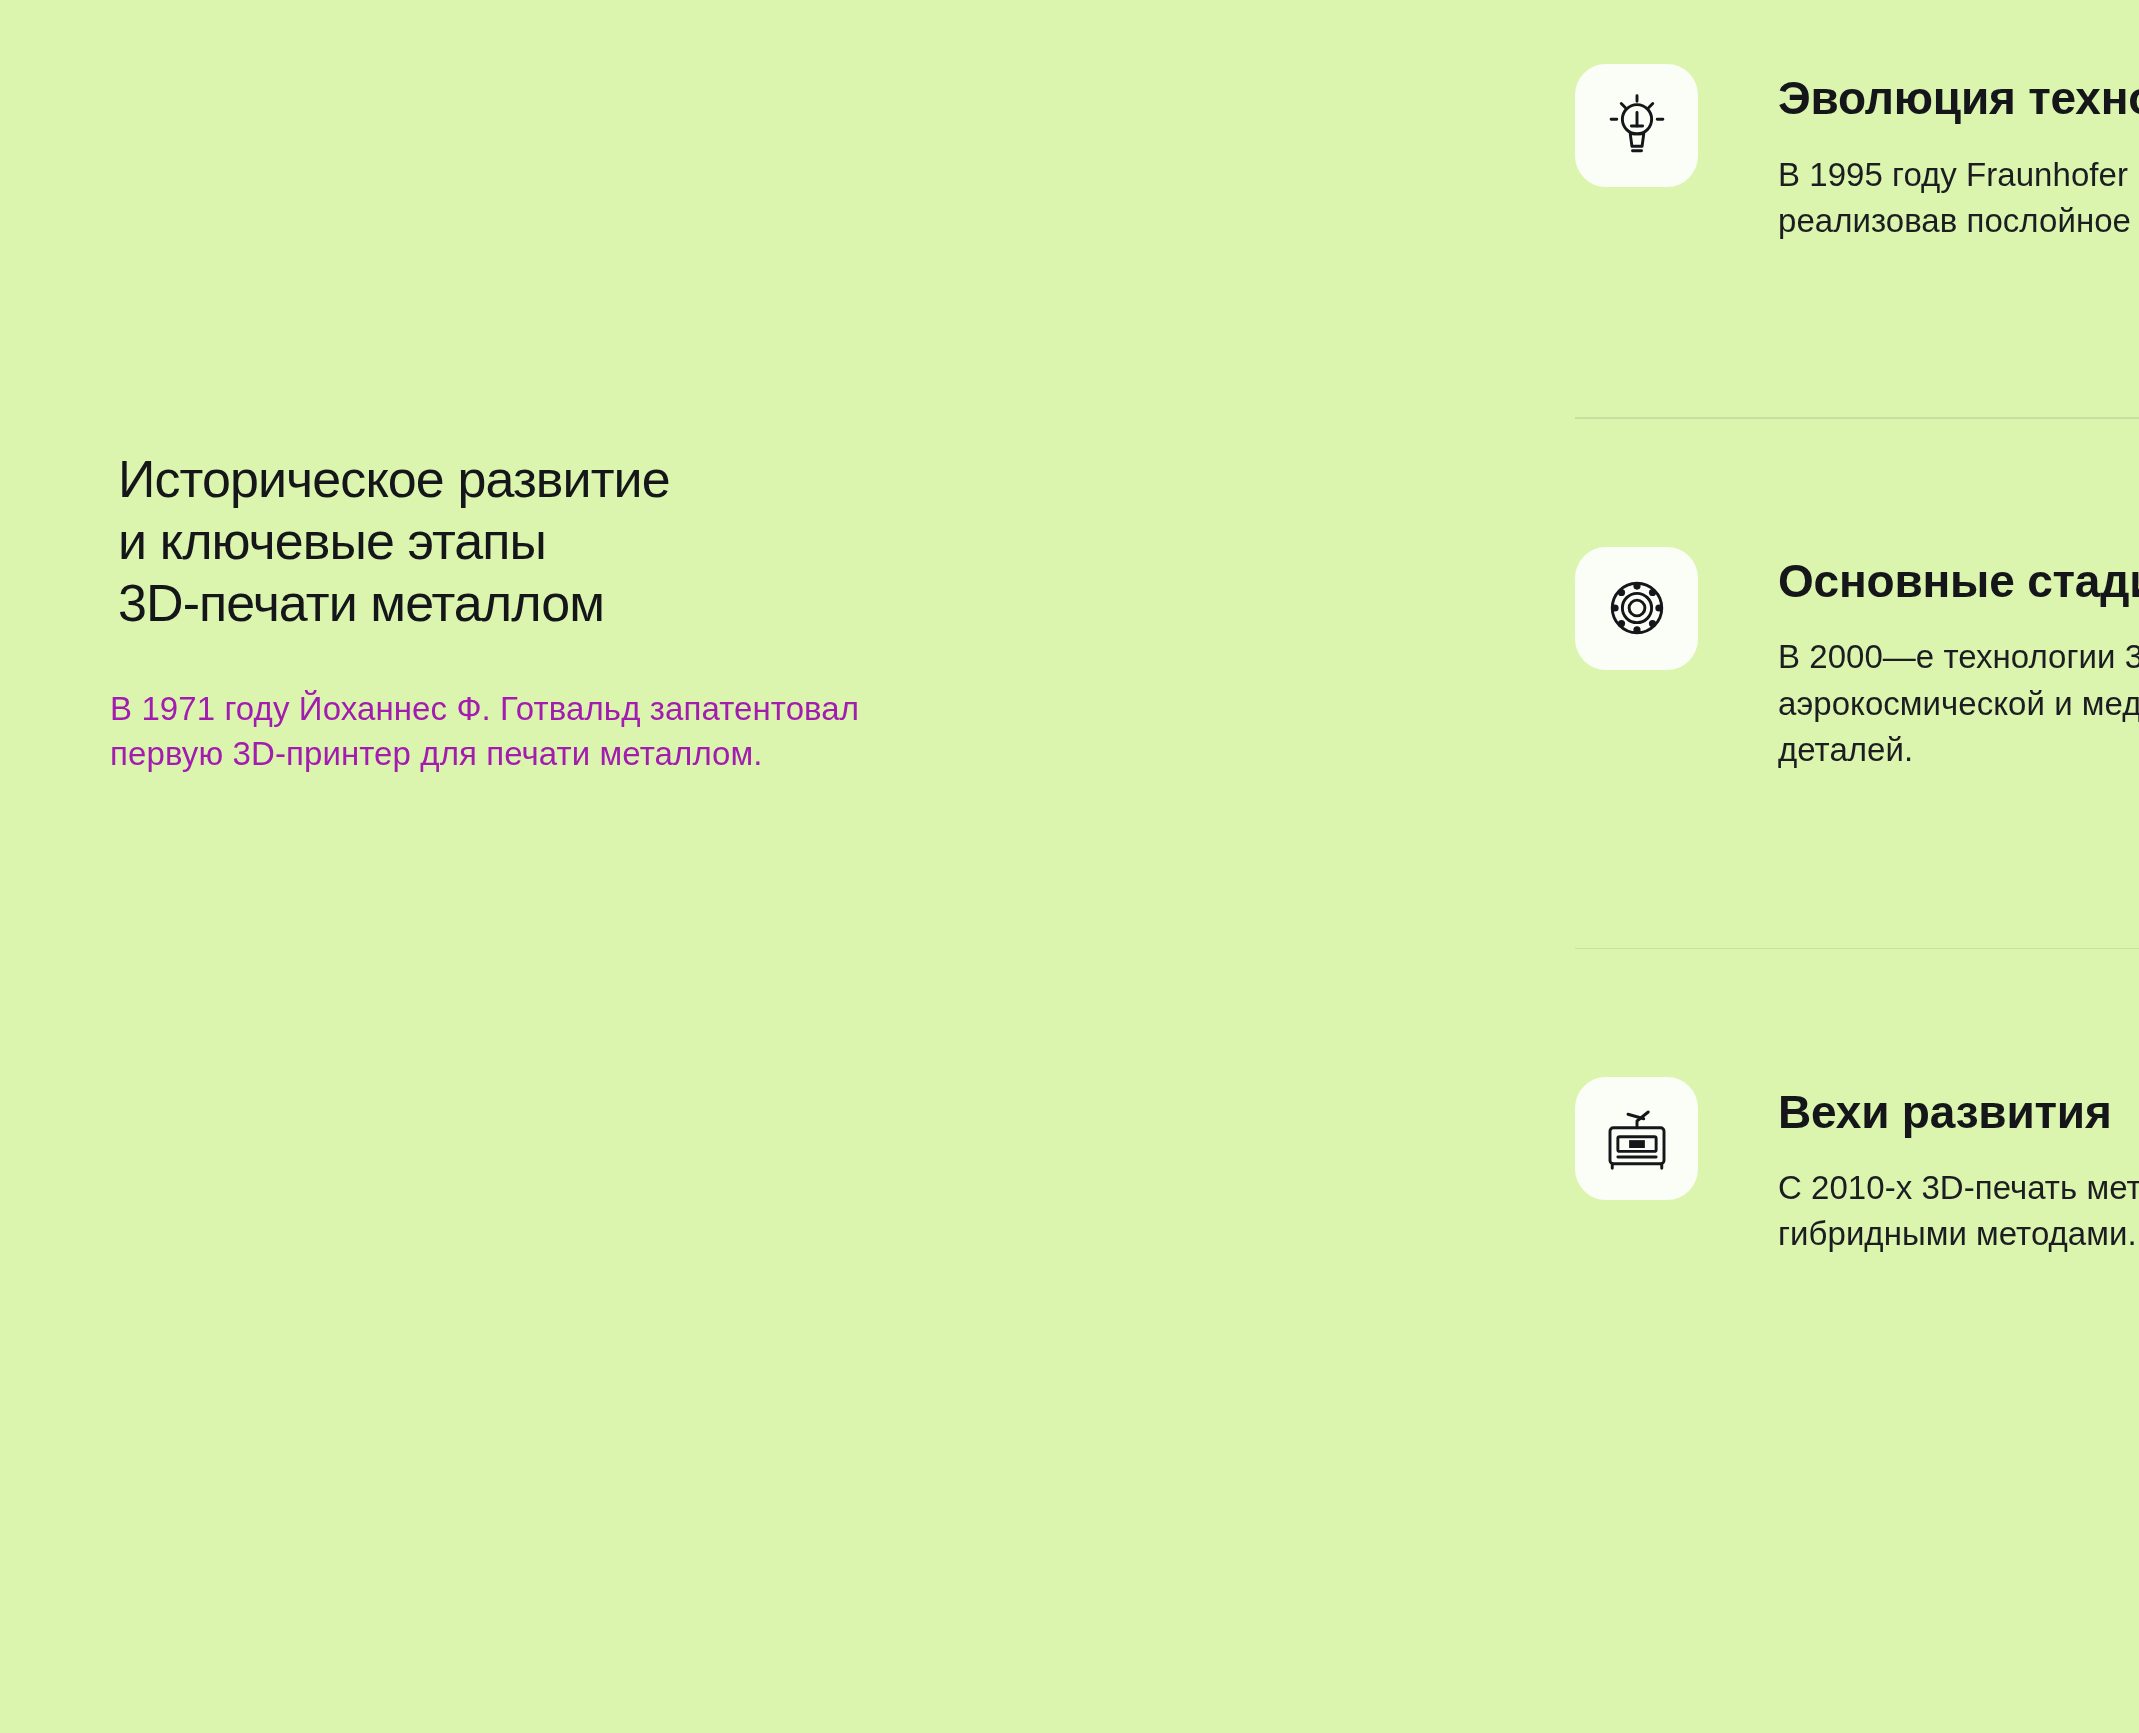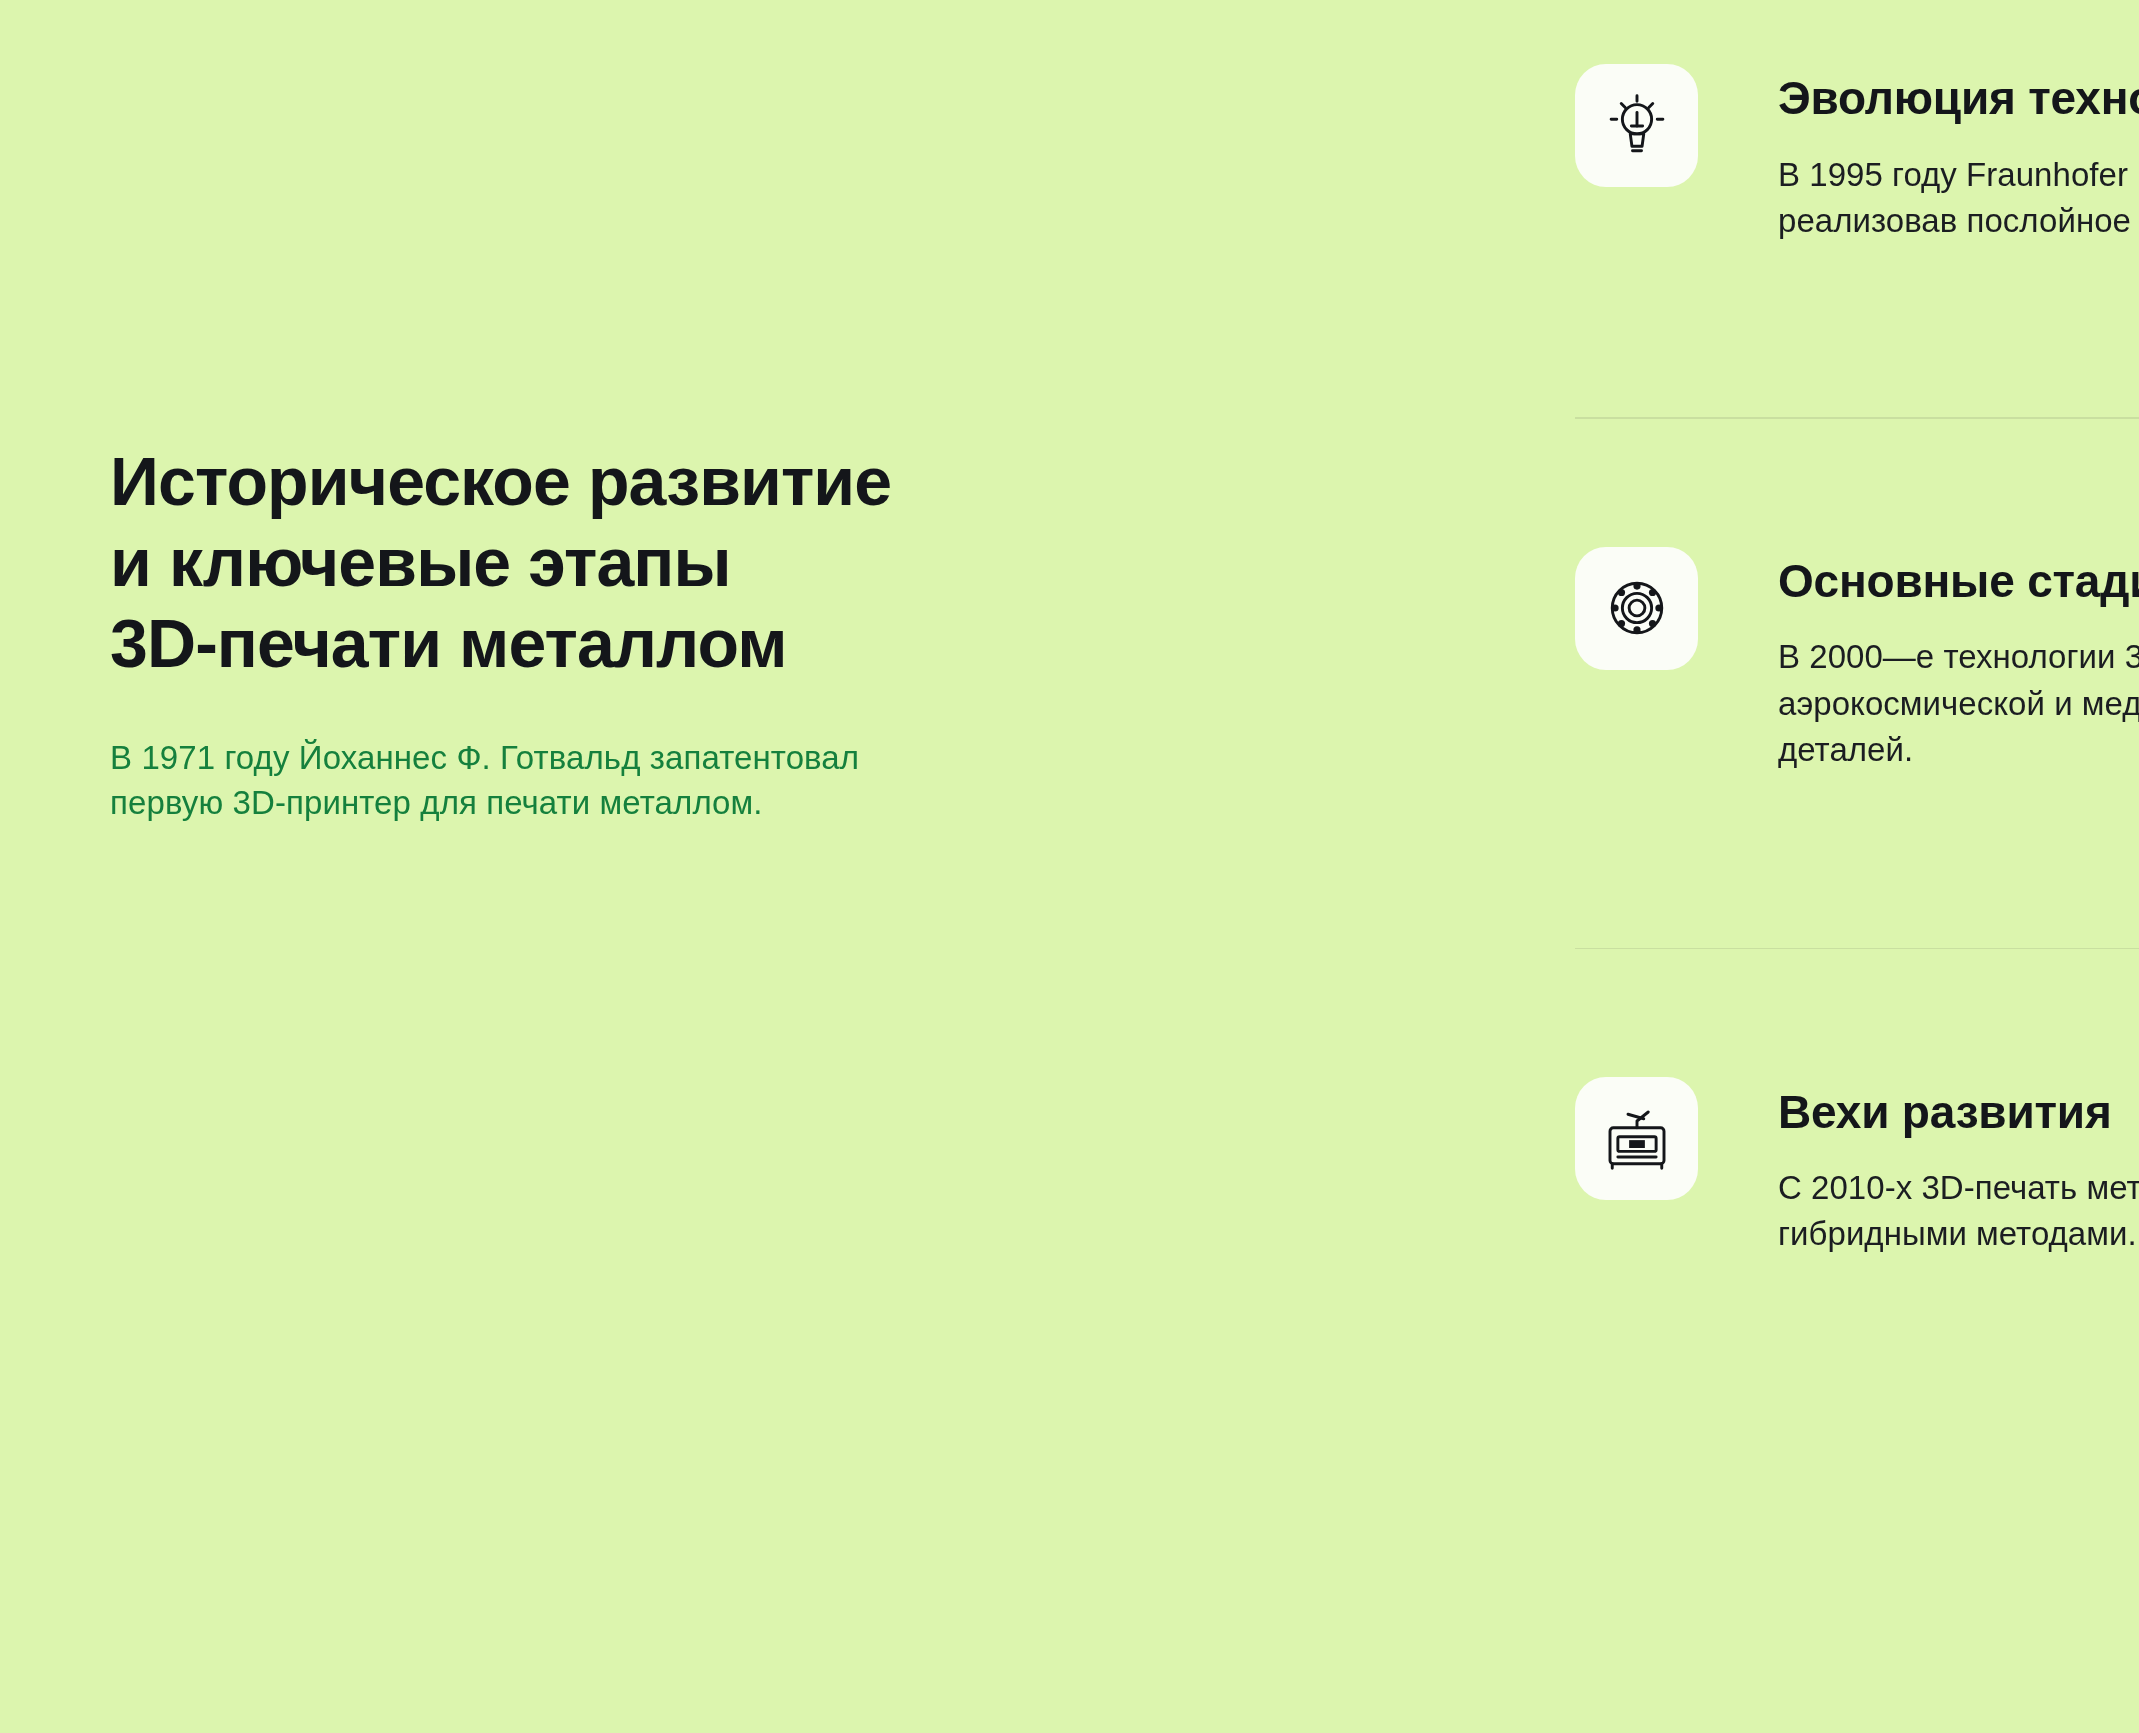--- a/index.html
+++ b/index.html
@@ -26,34 +26,34 @@
 
   
   .left-col {
     position: absolute;
     left: 110px;
     top: 441px;
     width: 1327px;
   }
 
   .headline {
-    font-size: 68px;
+    font-size: 52px;
     line-height: 1.19;
-    font-weight: 700;
+    font-weight: 400;
     letter-spacing: -0.9px;
     color: #14161a;
-    margin: 0;
+    margin: 8px;
     white-space: pre-line;
   }
 
   .intro {
     margin-top: 51px;
     font-size: 33px;
     line-height: 1.38;
-    color: #15803d;
+    color: #a21caf;
     white-space: pre-line;
     letter-spacing: 0.1px;
   }
 
   
   .right-col {
     position: absolute;
     left: 1575px;
     top: 64px;
     width: 1395px;

